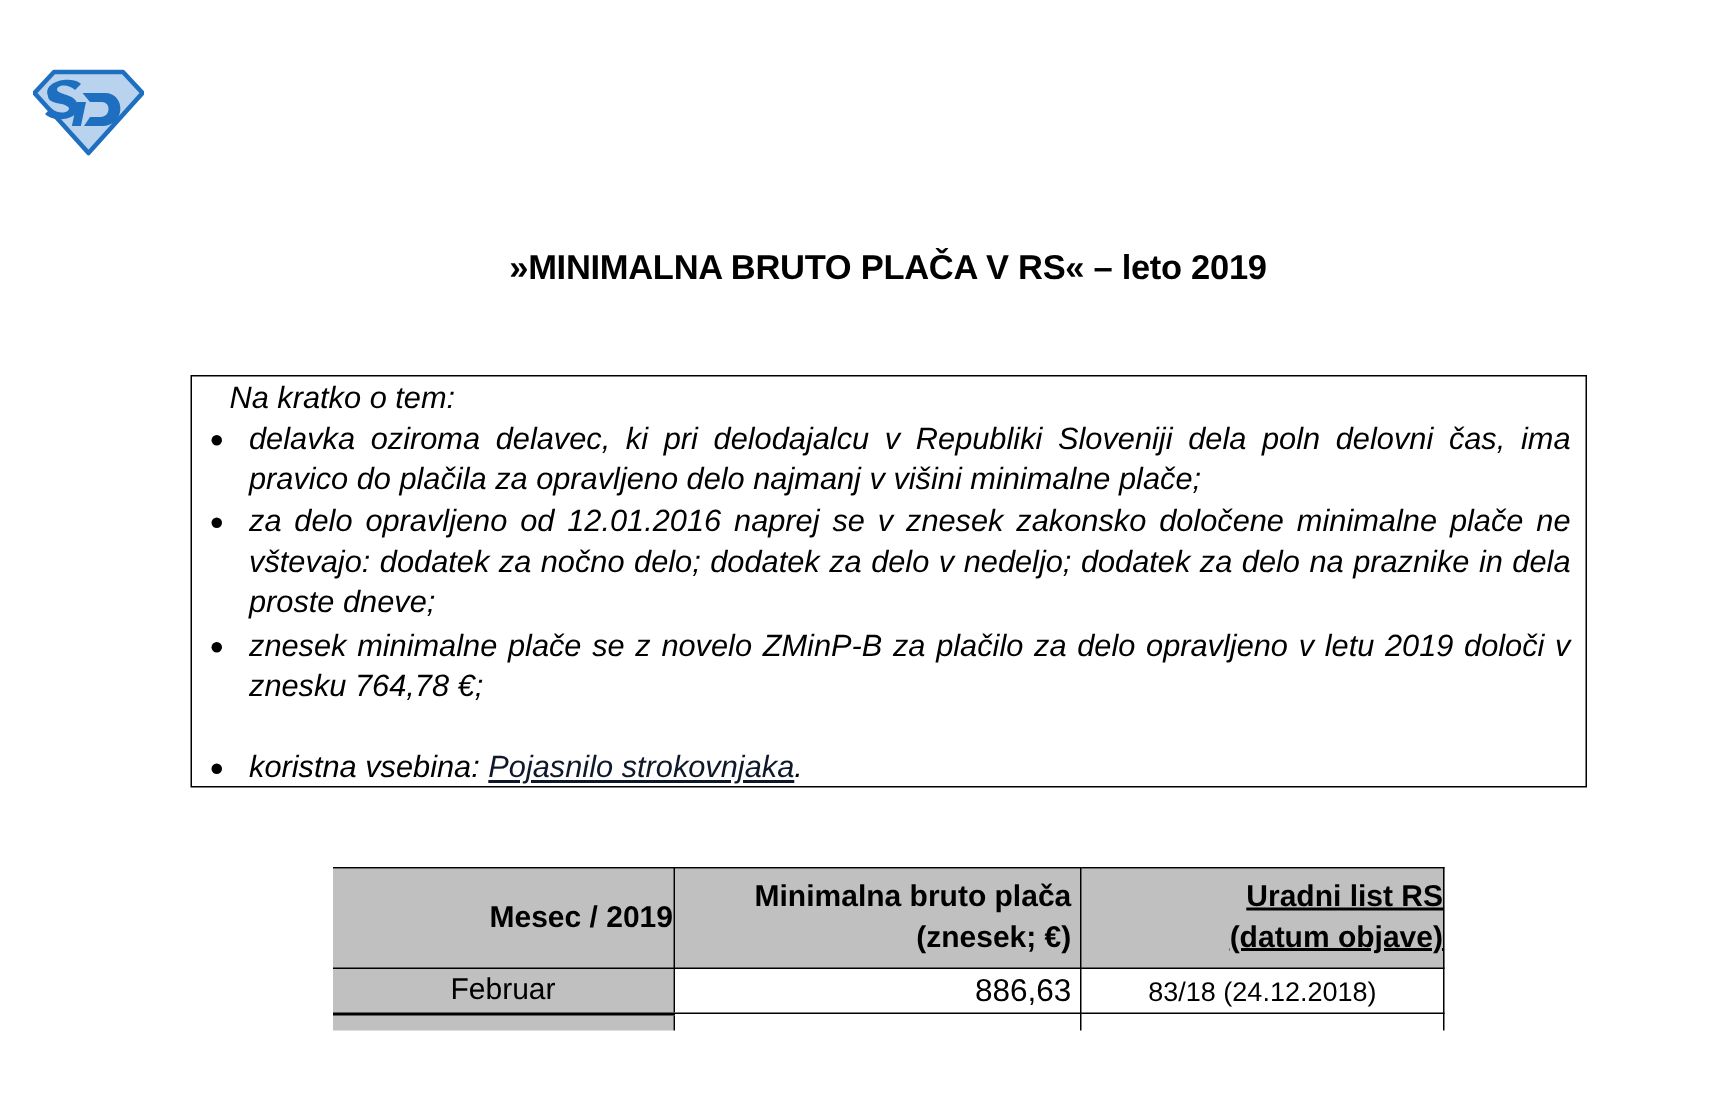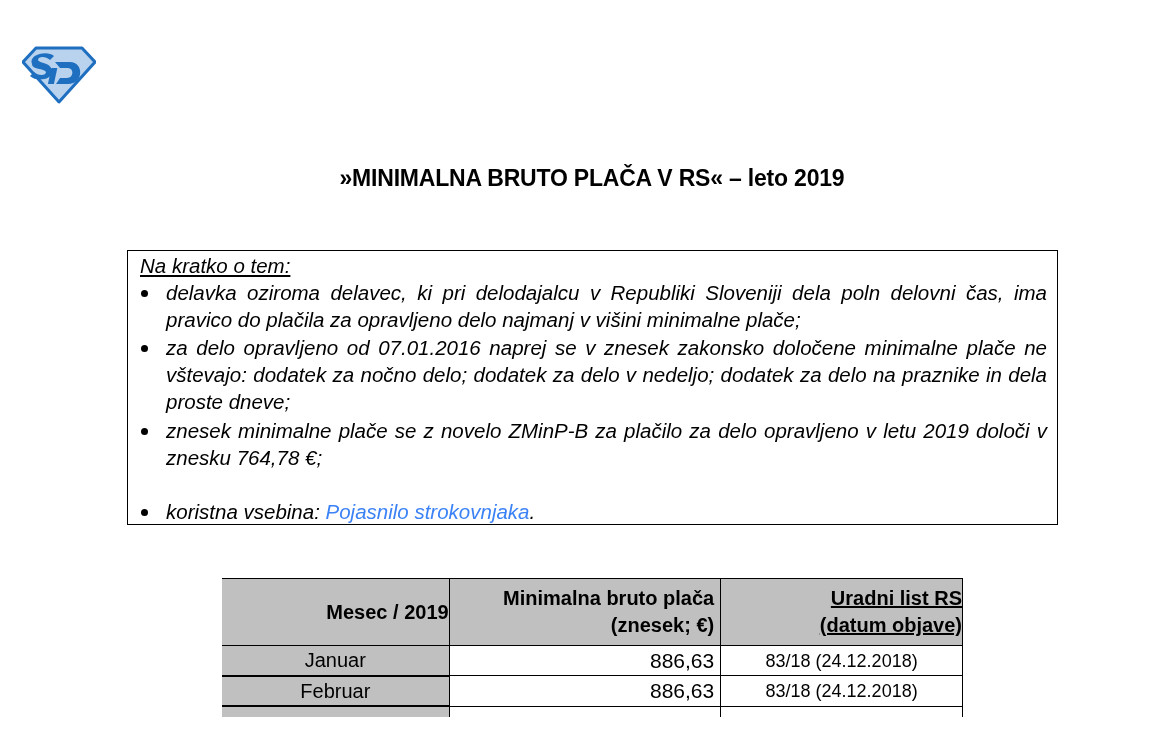--- a/index.html
+++ b/index.html
@@ -10,27 +10,27 @@
   .logo { position: absolute; left: 22px; top: 46px; width: 74px; height: 58px; }
   .title {
     position: absolute; left: 0; width: 1184px; top: 165px; text-align: center;
     font-weight: bold; font-size: 23px; letter-spacing: -0.2px;
   }
   .infobox {
     position: absolute; left: 127px; top: 250px; width: 929px; height: 273px;
     border: 1.5px solid #000; box-sizing: content-box;
     font-style: italic; font-size: 20.5px; line-height: 27px;
   }
-  .infobox .heading { position: absolute; left: 12px; top: 1px; text-decoration: underline; }
+  .infobox .heading { position: absolute; left: 25px; top: 1px; }
   .bullet { position: absolute; left: 0; width: 929px; }
   .bullet .dot {
     position: absolute; left: 13px; width: 7px; height: 7px; border-radius: 50%; background: #000; top: 11px;
   }
   .bullet .txt { position: absolute; left: 38px; right: 10px; text-align: justify; text-align-last: left; }
-  .link { color: #3b82f6; cursor: pointer; }
+  .link { color: #0f172a; text-decoration: underline; cursor: pointer; }
 
   .tbl {
     position: absolute; left: 222px; top: 578px; width: 741px; border-collapse: collapse;
     font-size: 20px;
   }
   .tbl td, .tbl th { padding: 0; border: 1.5px solid #000; }
   .tbl th { background: #c0c0c0; font-weight: bold; height: 66px; line-height: 27px; }
   .tbl th.c1 { width: 228px; text-align: right; border-left: none; }
   .tbl th.c2 { width: 266px; text-align: right; padding-right: 6px; margin-top: 40px; }
   .tbl th.c3 { width: 242px; text-align: right; text-decoration: underline; }
@@ -57,21 +57,21 @@
 <div class="infobox">
   <div class="heading">Na kratko o tem:</div>
 
   <div class="bullet" style="top:28px;">
     <span class="dot"></span>
     <div class="txt">delavka oziroma delavec, ki pri delodajalcu v Republiki Sloveniji dela poln delovni čas, ima pravico do plačila za opravljeno delo najmanj v višini minimalne plače;</div>
   </div>
 
   <div class="bullet" style="top:83px;">
     <span class="dot"></span>
-    <div class="txt">za delo opravljeno od 07.01.2016 naprej se v znesek zakonsko določene minimalne plače ne vštevajo: dodatek za nočno delo; dodatek za delo v nedeljo; dodatek za delo na praznike in dela proste dneve;</div>
+    <div class="txt">za delo opravljeno od 12.01.2016 naprej se v znesek zakonsko določene minimalne plače ne vštevajo: dodatek za nočno delo; dodatek za delo v nedeljo; dodatek za delo na praznike in dela proste dneve;</div>
   </div>
 
   <div class="bullet" style="top:166px;">
     <span class="dot"></span>
     <div class="txt">znesek minimalne plače se z novelo ZMinP-B za plačilo za delo opravljeno v letu 2019 določi v znesku 764,78 €;</div>
   </div>
 
   <div class="bullet" style="top:247px;">
     <span class="dot"></span>
     <div class="txt" style="text-align:left;"><span>koristna vsebina: </span><span class="link">Pojasnilo strokovnjaka</span><span>.</span></div>
@@ -87,25 +87,20 @@
         <div>(znesek; €)</div>
       </th>
       <th class="c3">
         <div>Uradni list RS</div>
         <div>(datum objave)</div>
       </th>
     </tr>
   </thead>
   <tbody>
     <tr>
-      <td class="m">Januar</td>
-      <td class="v">886,63</td>
-      <td class="u">83/18 (24.12.2018)</td>
-    </tr>
-    <tr>
       <td class="m">Februar</td>
       <td class="v">886,63</td>
       <td class="u">83/18 (24.12.2018)</td>
     </tr>
     <tr class="partial">
       <td class="m"></td>
       <td class="v"></td>
       <td class="u"></td>
     </tr>
   </tbody>

